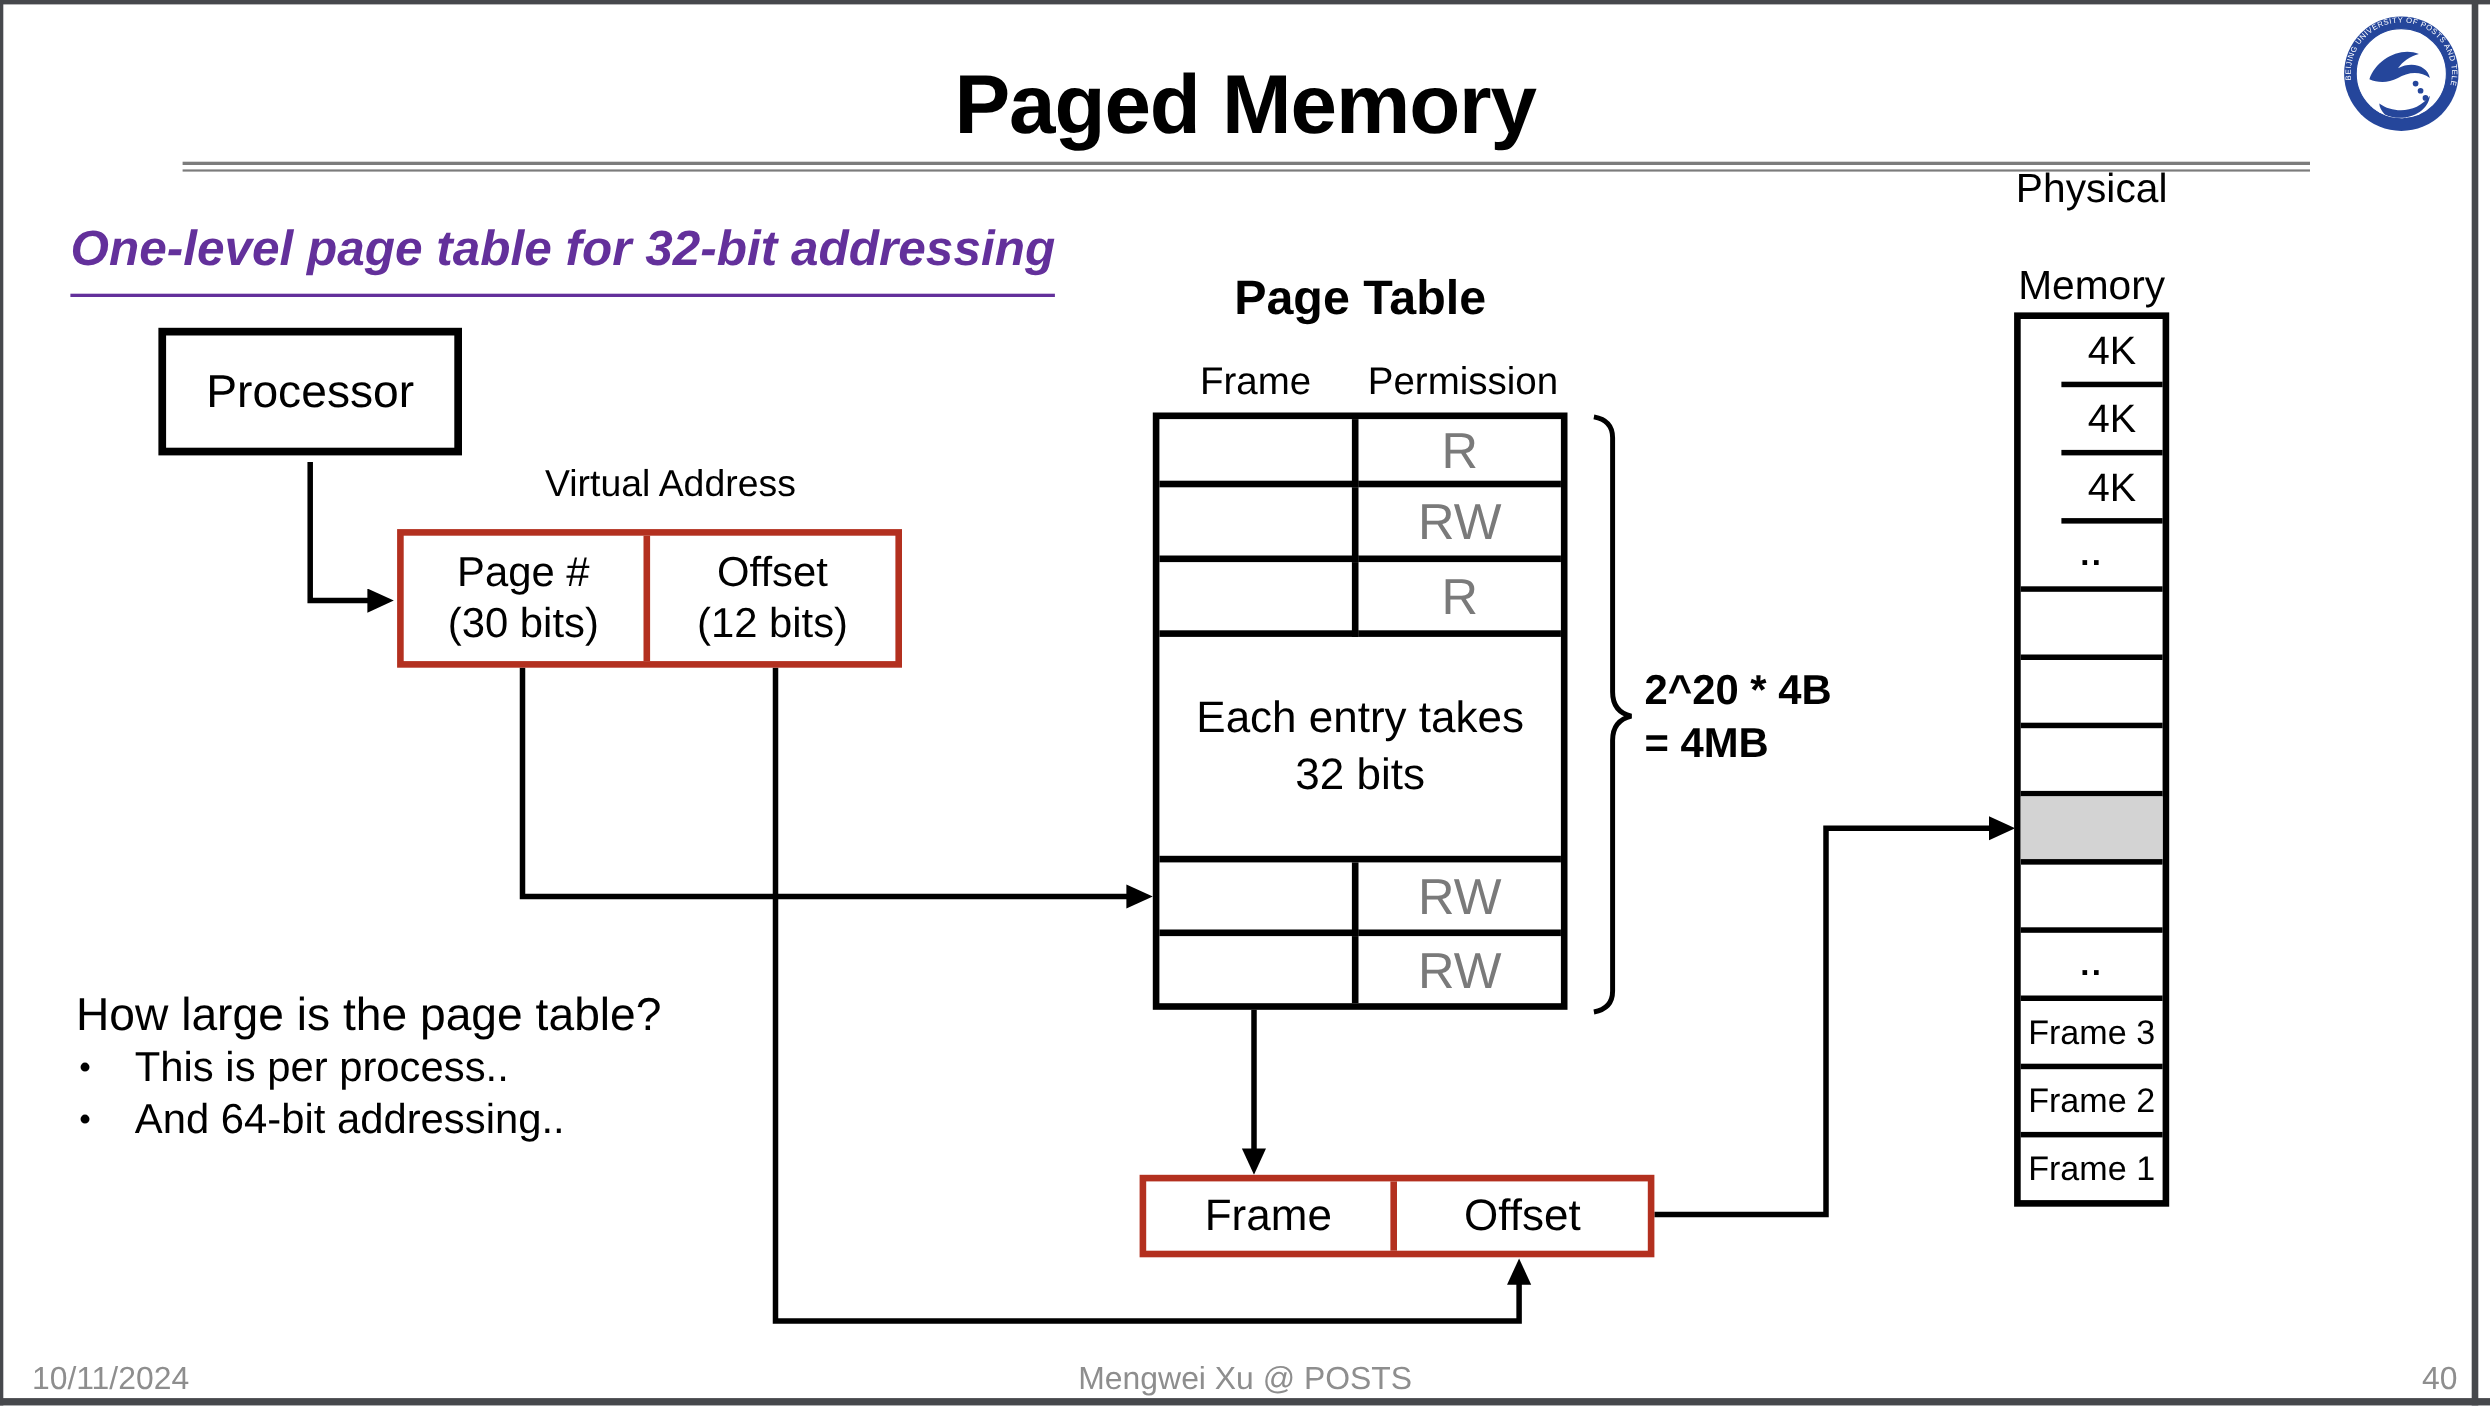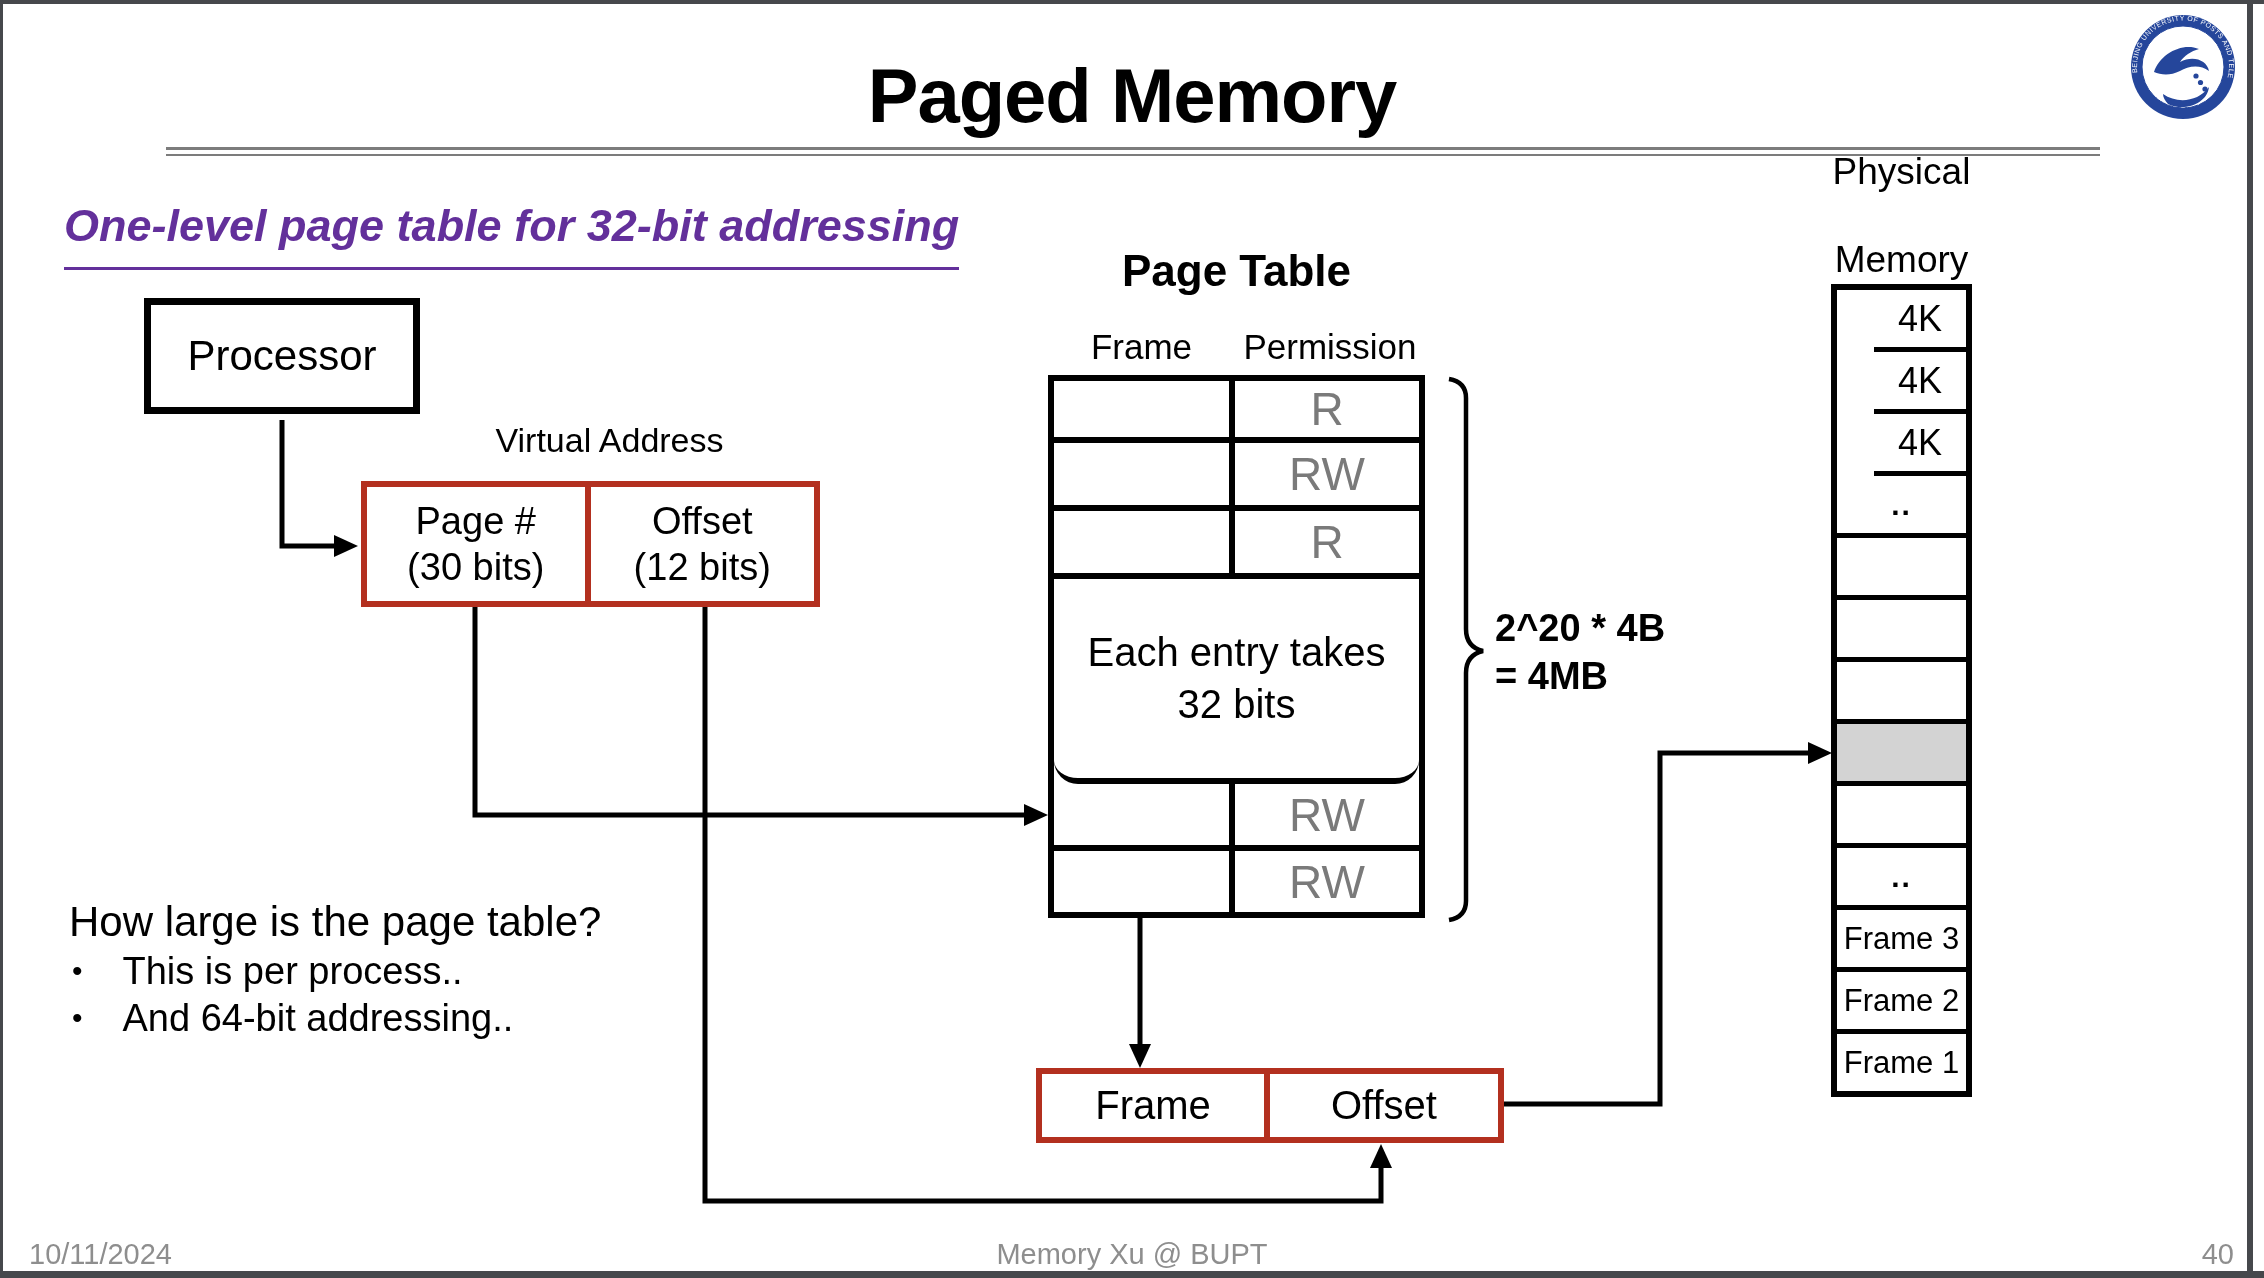--- a/index.html
+++ b/index.html
@@ -25,21 +25,21 @@
                 text-align:center;line-height:1.22;}
   .redbox .cell.div-r{border-right:6px solid var(--red,#b3301f);}
   
   .ptable{left:1048px;top:375px;width:377px;height:543px;border:6px solid #000;box-sizing:border-box;
           display:grid;grid-template-columns:181px 184px;grid-template-rows:62px 68px 68px 205px 67px 61px;
           background:#fff;z-index:3;}
   .ptable .c{box-sizing:border-box;display:flex;align-items:center;justify-content:center;}
   .ptable .bb{border-bottom:6px solid #000;}
   .ptable .br{border-right:6px solid #000;}
   .ptable .perm{color:var(--perm-gray,#7a7a7a);font-size:46px;}
-  .ptable .bigcell{grid-column:1 / span 2;flex-direction:column;font-size:40px;line-height:1.28;border-radius:24px;}
+  .ptable .bigcell{grid-column:1 / span 2;flex-direction:column;font-size:40px;line-height:1.28;}
   
   .pmcol{left:1831px;top:284px;width:141px;height:813px;border:6px solid #000;box-sizing:border-box;
          display:flex;flex-direction:column;background:#fff;z-index:3;}
   .pmcol .row{flex:1;display:flex;align-items:center;justify-content:center;border-bottom:5px solid #000;box-sizing:border-box;}
   .pmcol .row:last-child{border-bottom:none;}
   .pmcol .row.shaded{background:var(--cell-gray,#d3d3d3);}
   .pmcol .sz{font-size:36px;margin-left:37px;}
   .pmcol .dots{font-size:30px;font-weight:700;letter-spacing:2px;}
   .pmcol .fr{font-size:31px;}
   
@@ -180,16 +180,16 @@
   <div class="abs q-li nowrap" style="top:950px;">
     <span class="dot">•</span>
     <span>This is per process..</span>
   </div>
   <div class="abs q-li nowrap" style="top:997px;">
     <span class="dot">•</span>
     <span>And 64-bit addressing..</span>
   </div>
 
   <div class="abs footer nowrap" style="left:29px;top:1238px;">10/11/2024</div>
-  <div class="abs footer nowrap" style="left:0;top:1238px;width:2264px;text-align:center;">Memory Xu @ BUPT</div>
+  <div class="abs footer nowrap" style="left:0;top:1238px;width:2264px;text-align:center;">Mengwei Xu @ POSTS</div>
   <div class="abs footer nowrap" style="right:30px;top:1238px;position:absolute;">40</div>
 
 </div>
 
 </body></html>

